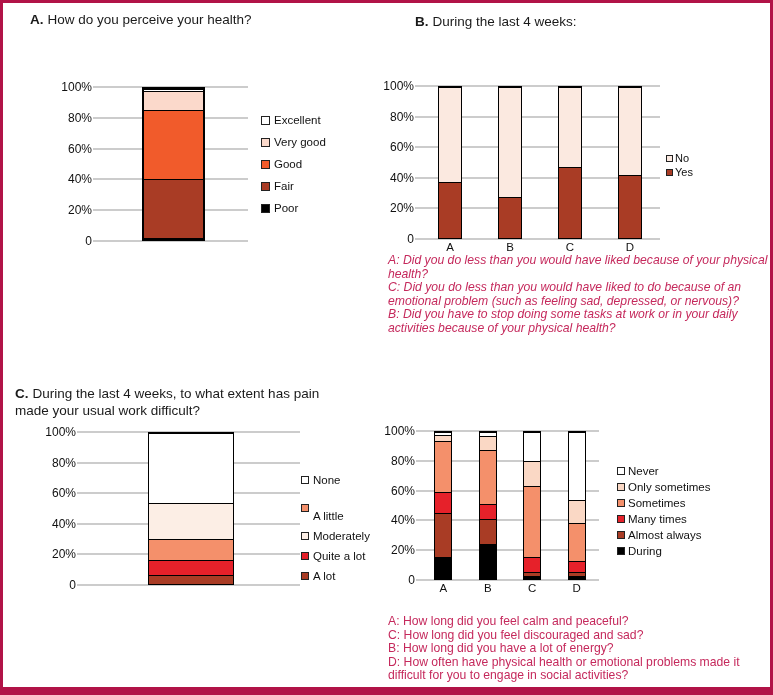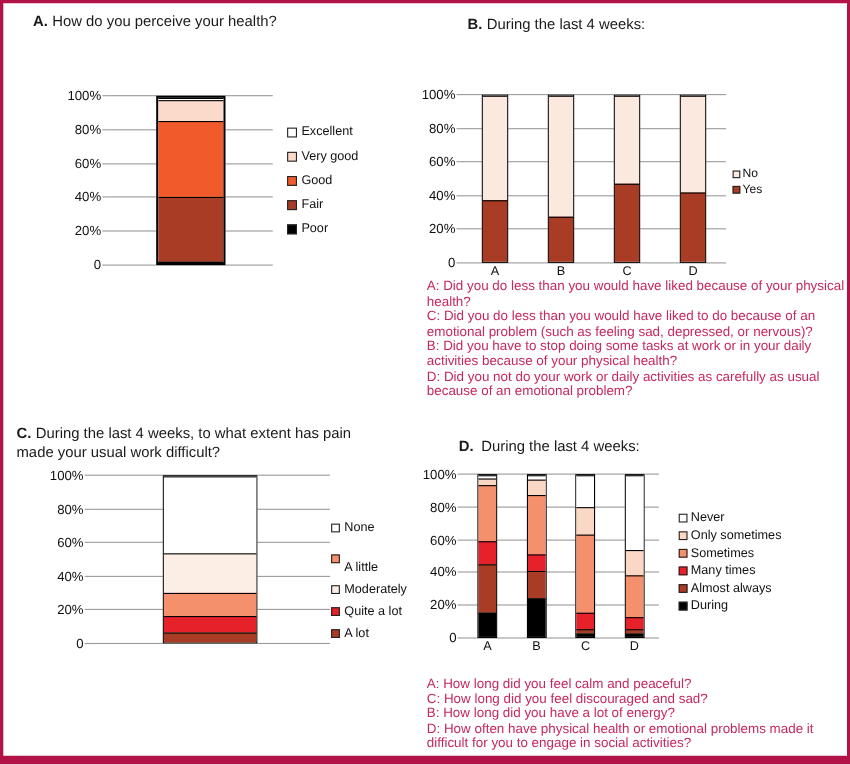--- a/index.html
+++ b/index.html
@@ -11,21 +11,21 @@
     border-bottom-width:8px;
     background:#fff;
     font-family:"Liberation Sans", sans-serif;
     color:#111;
     overflow:hidden;
   }
   
   .ptitle{position:absolute;font-size:13.5px;color:#1a1a1a;line-height:17px;}
   .tprefix{font-weight:bold;margin-right:4px;}
   #titleA{left:27px;top:8px;}
-  #titleB{left:422px;top:10px;text-align:center;}
+  #titleB{left:412px;top:10px;text-align:center;}
   #titleC{left:12px;top:382px;width:312px;}
   #titleD{left:414px;top:394px;}
   #titleD .tprefix{margin-right:7px;}
   
   .chart{position:absolute;display:flex;align-items:flex-start;}
   .yaxis{position:relative;font-size:12px;color:#111;}
   .ytick{position:absolute;right:6px;transform:translateY(-50%);white-space:nowrap;}
   .plot{position:relative;background:#fff;}
   .gridline{position:absolute;left:0;right:0;height:1px;background:#9a9a9a;transform:translateY(-50%);}
   .tickmark{position:absolute;left:-5px;width:5px;height:1px;background:#9a9a9a;transform:translateY(-50%);}
@@ -65,21 +65,21 @@
   #chartD{left:360px;top:428px;}
   #chartD .yaxis{width:58px;height:149px;}
   #chartD .plot{width:178px;height:149px;}
   #chartD .bar{width:18px;}
   #chartD .legend{margin-left:18px;margin-top:34px;}
   #chartD .lentry{margin-bottom:4px;}
   #chartD .swatch{margin-right:3px;}
 
   
   .questions{position:absolute;font-size:12.2px;line-height:13.6px;color:#c5295c;}
-  #questB{left:385px;top:251px;width:384px;}
+  #questB{left:385px;top:251px;width:384px;font-style:italic;}
   #questD{left:385px;top:612px;width:384px;}
 </style>
 </head>
 <body>
 
 <div class="frame">
 
   <div class="ptitle" id="titleA">
     <span class="tprefix">A.</span><span>How do you perceive your health?</span>
   </div>
@@ -208,21 +208,20 @@
         <div class="lentry">
           <div class="swatch" style="background: rgb(169, 60, 37);"></div>
           <div class="ltext" style="display: inline;">Yes</div>
         </div>
       </div>
   </div>
   <div class="questions" id="questB">
     <div>A: Did you do less than you would have liked because of your physical health?</div>
     <div>C: Did you do less than you would have liked to do because of an emotional problem (such as feeling sad, depressed, or nervous)?</div>
     <div>B: Did you have to stop doing some tasks at work or in your daily activities because of your physical health?</div>
-    <div>D: Did you not do your work or daily activities as carefully as usual because of an emotional problem?</div>
   </div>
 
   <div class="ptitle" id="titleC">
     <span class="tprefix">C.</span><span>During the last 4 weeks, to what extent has pain made your usual work difficult?</span>
   </div>
   <div class="chart" id="chartC">
     <div class="yaxis">
         <div class="ytick" style="top: 0%;">100%</div>
         <div class="ytick" style="top: 20%;">80%</div>
         <div class="ytick" style="top: 40%;">60%</div>
@@ -273,23 +272,20 @@
           <div class="swatch" style="background: rgb(230, 33, 42);"></div>
           <div class="ltext" style="display: inline; text-align: center;">Quite a lot</div>
         </div>
         <div class="lentry">
           <div class="swatch" style="background: rgb(169, 60, 37);"></div>
           <div class="ltext" style="display: inline;">A lot</div>
         </div>
       </div>
   </div>
 
-  <div class="ptitle" id="titleD">
-    <span class="tprefix">D.</span><span>During the last 4 weeks:</span>
-  </div>
   <div class="chart" id="chartD">
     <div class="yaxis">
         <div class="ytick" style="top: 0%;">100%</div>
         <div class="ytick" style="top: 20%;">80%</div>
         <div class="ytick" style="top: 40%;">60%</div>
         <div class="ytick" style="top: 60%;">40%</div>
         <div class="ytick" style="top: 80%;">20%</div>
         <div class="ytick" style="top: 100%;">0</div>
       </div>
     <div class="plot">

